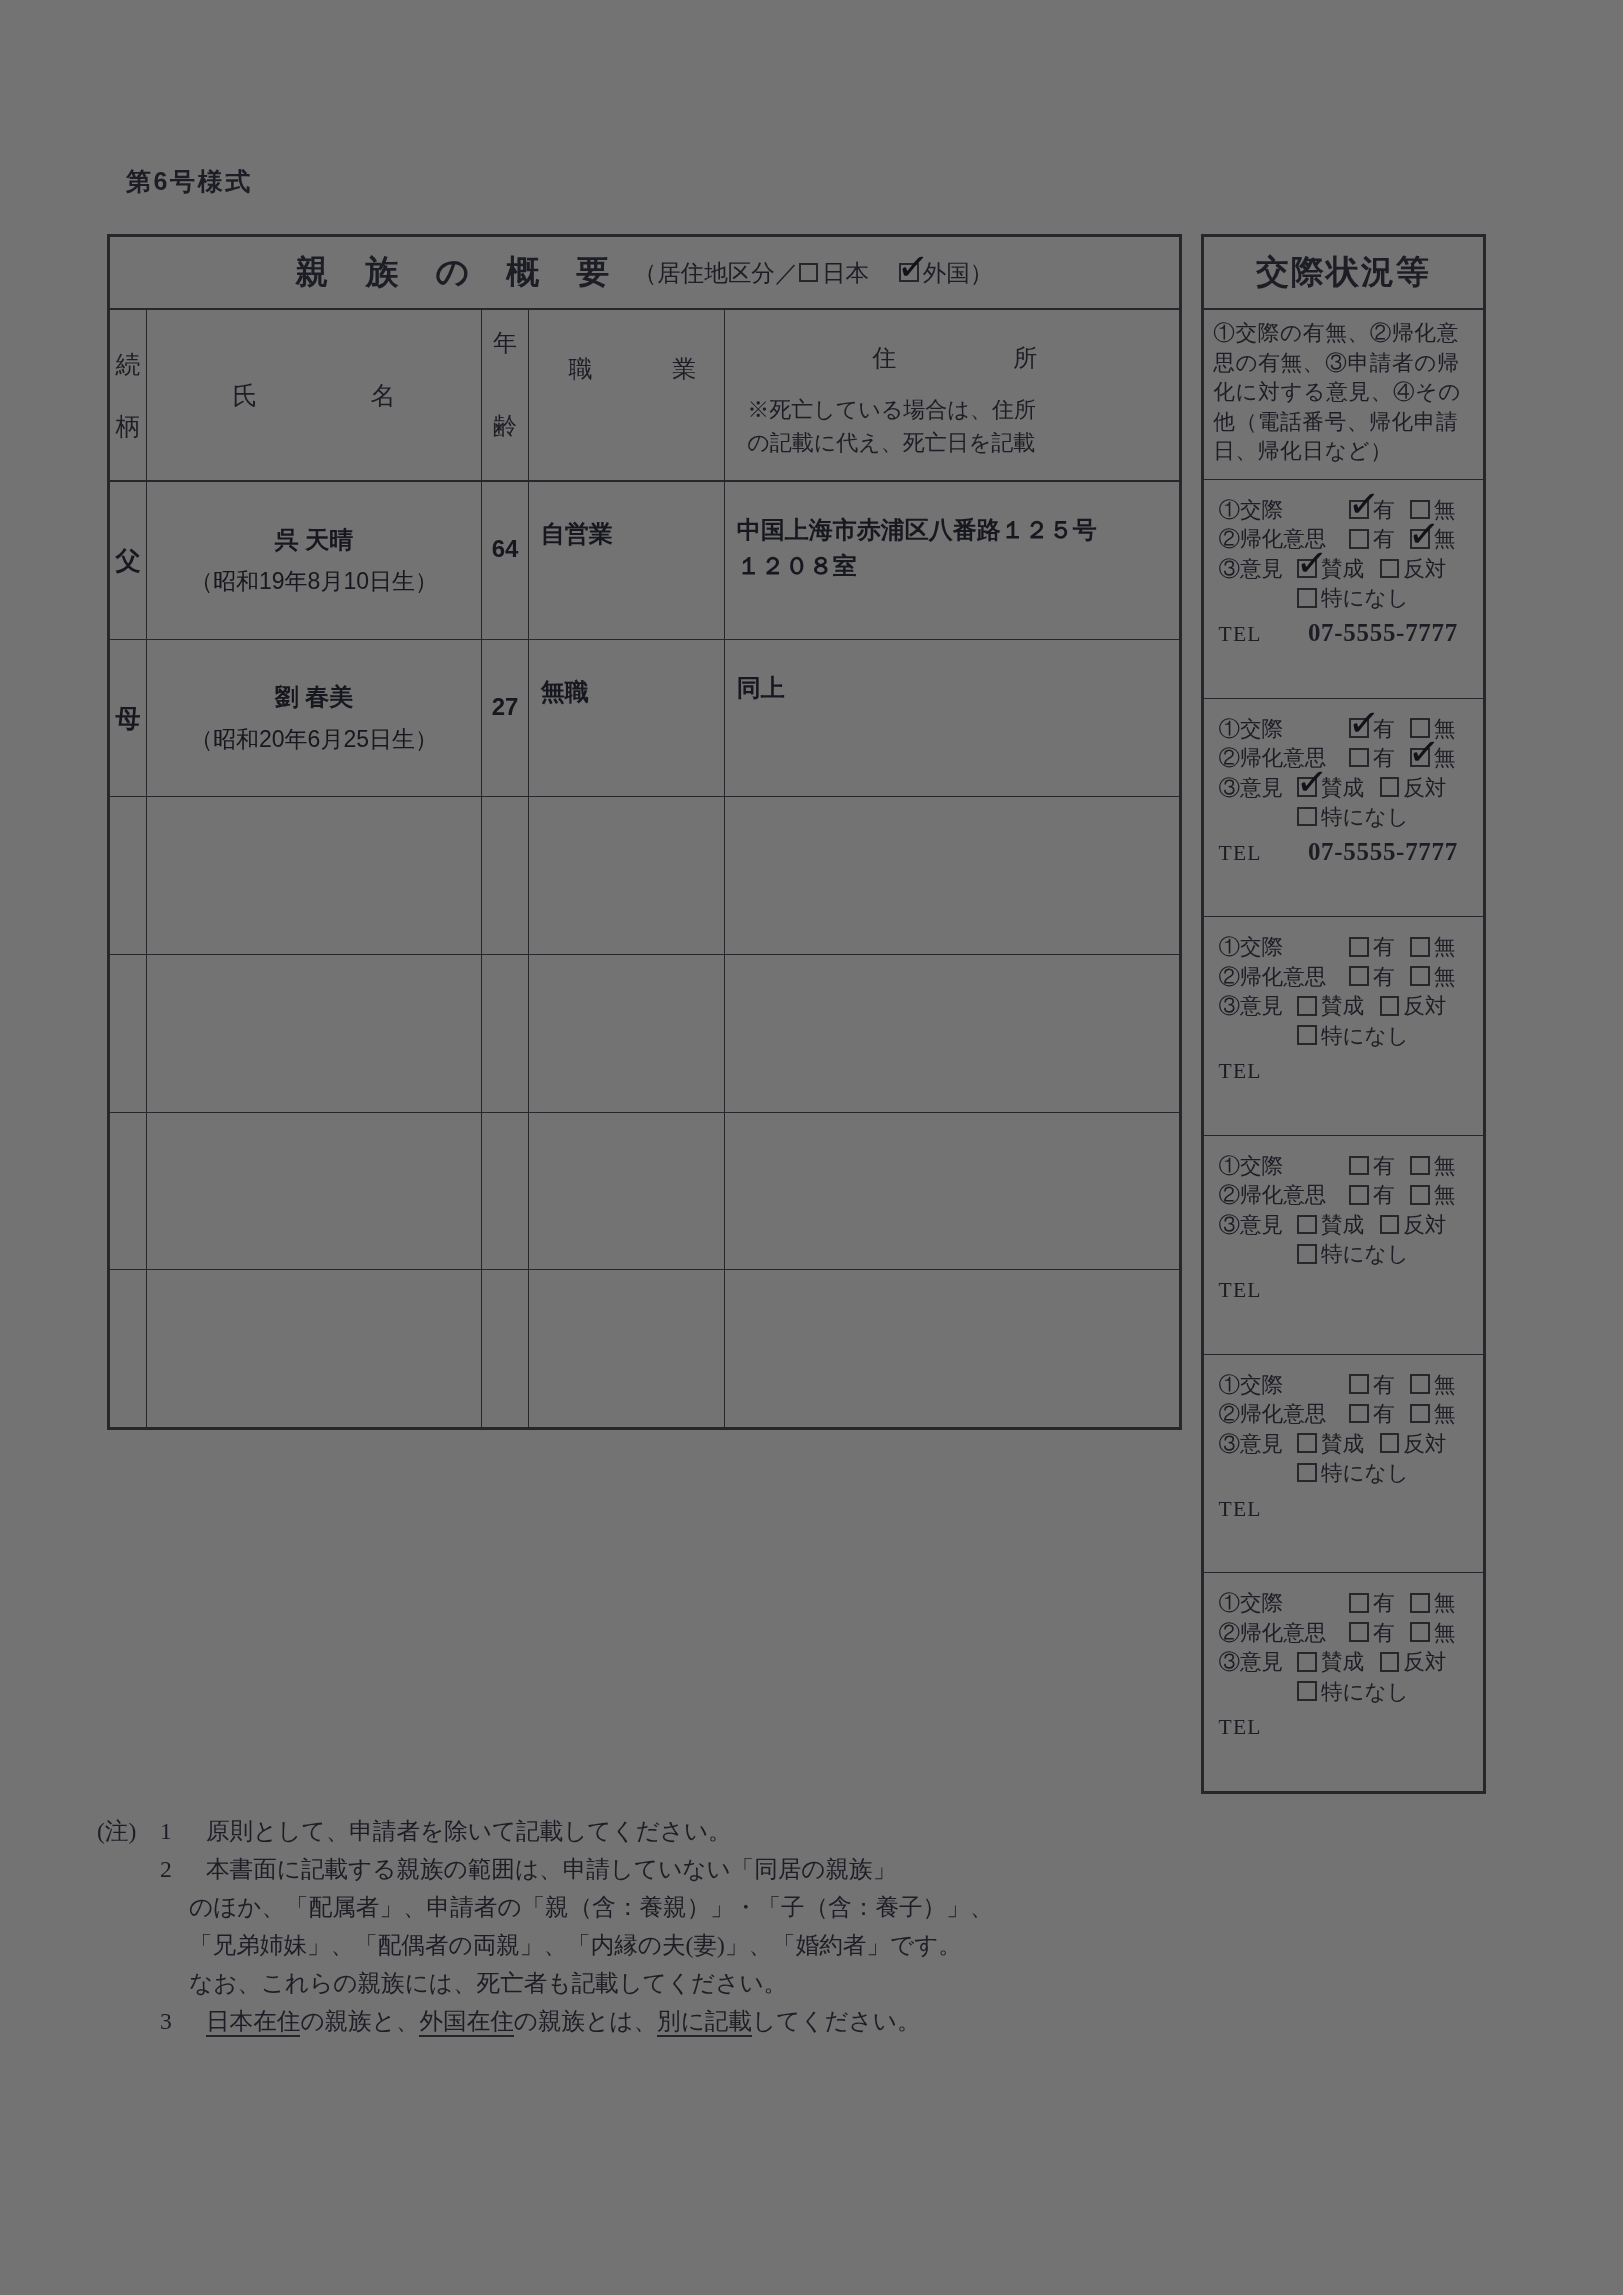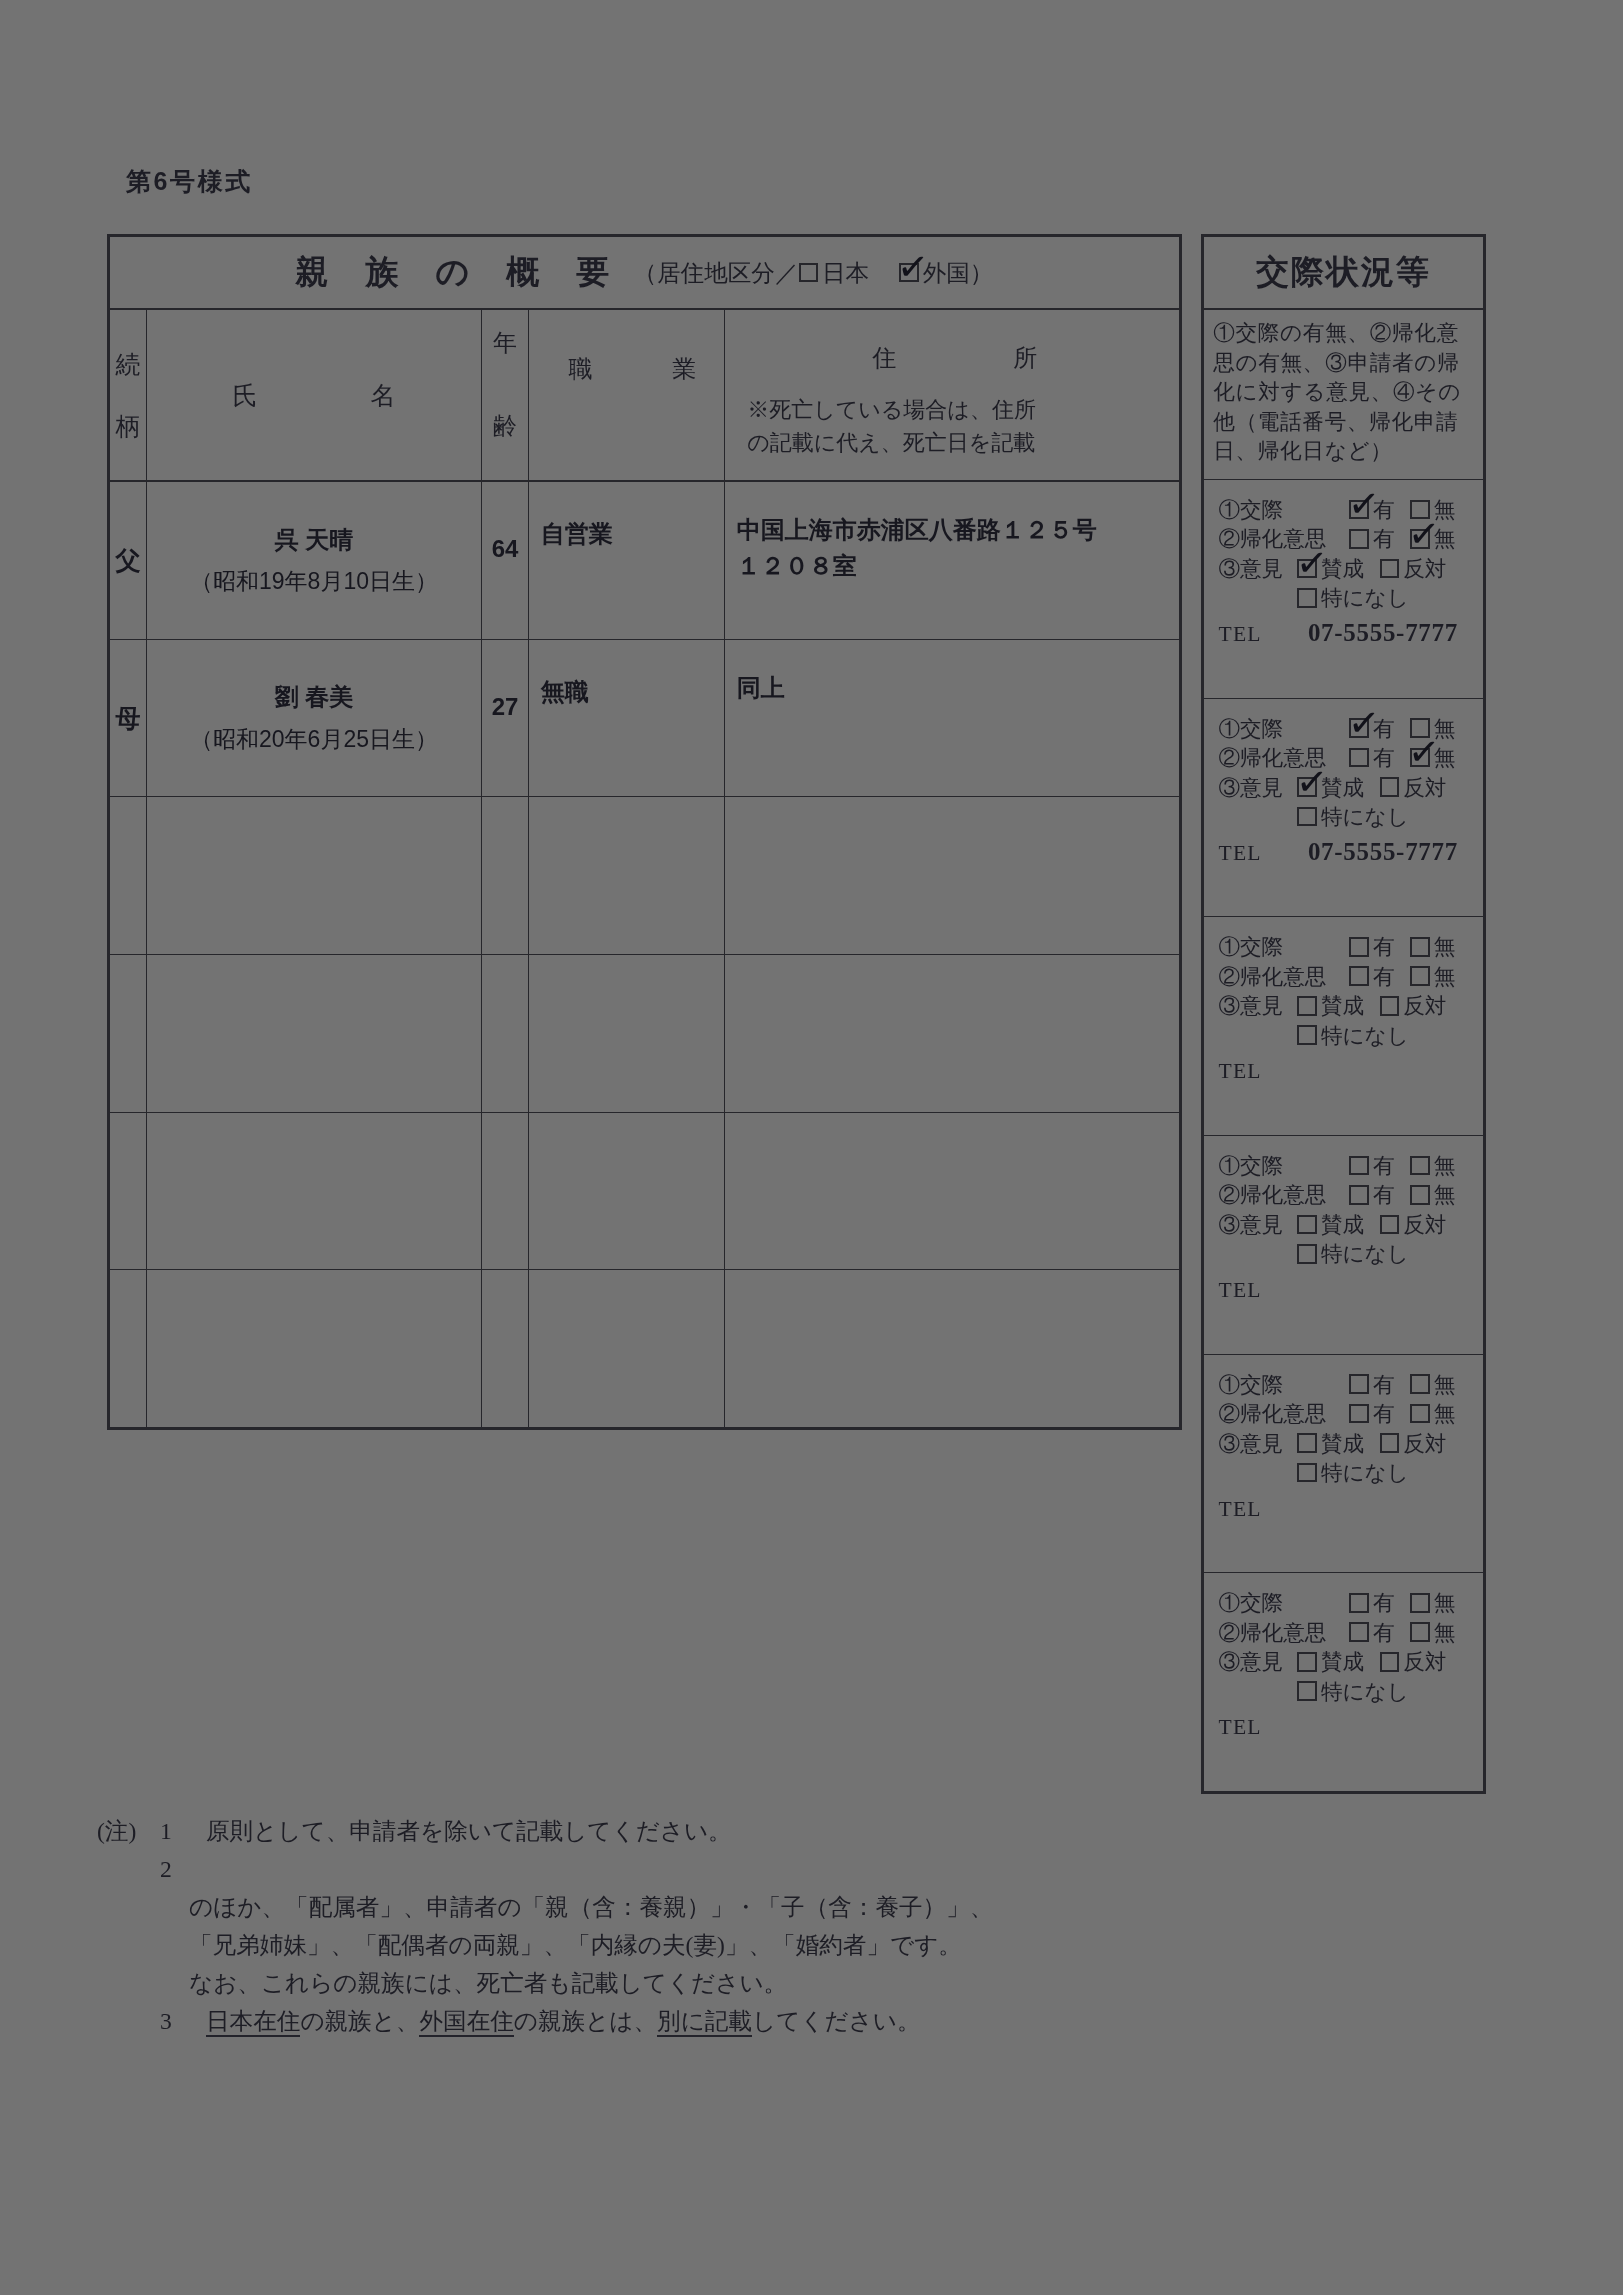--- a/index.html
+++ b/index.html
@@ -537,20 +537,21 @@
 
   <div class="notes" id="notes">
       <div class="nline">
         <span class="n-marker">(注)</span>
         <span class="n-num">1</span>
         <span class="n-text">原則として、申請者を除いて記載してください。</span>
       </div>
       <div class="nline">
         <span class="n-marker"></span>
         <span class="n-num">2</span>
+        <span class="n-text">本書面に記載する親族の範囲は、申請していない「同居の親族」</span>
       </div>
       <div class="nline n-cont">
         <span class="n-marker"></span>
         <span class="n-num"></span>
         <span class="n-text">のほか、「配属者」、申請者の「親（含：養親）」・「子（含：養子）」、</span>
       </div>
       <div class="nline n-cont">
         <span class="n-marker"></span>
         <span class="n-num"></span>
         <span class="n-text">「兄弟姉妹」、「配偶者の両親」、「内縁の夫(妻)」、「婚約者」です。</span>

